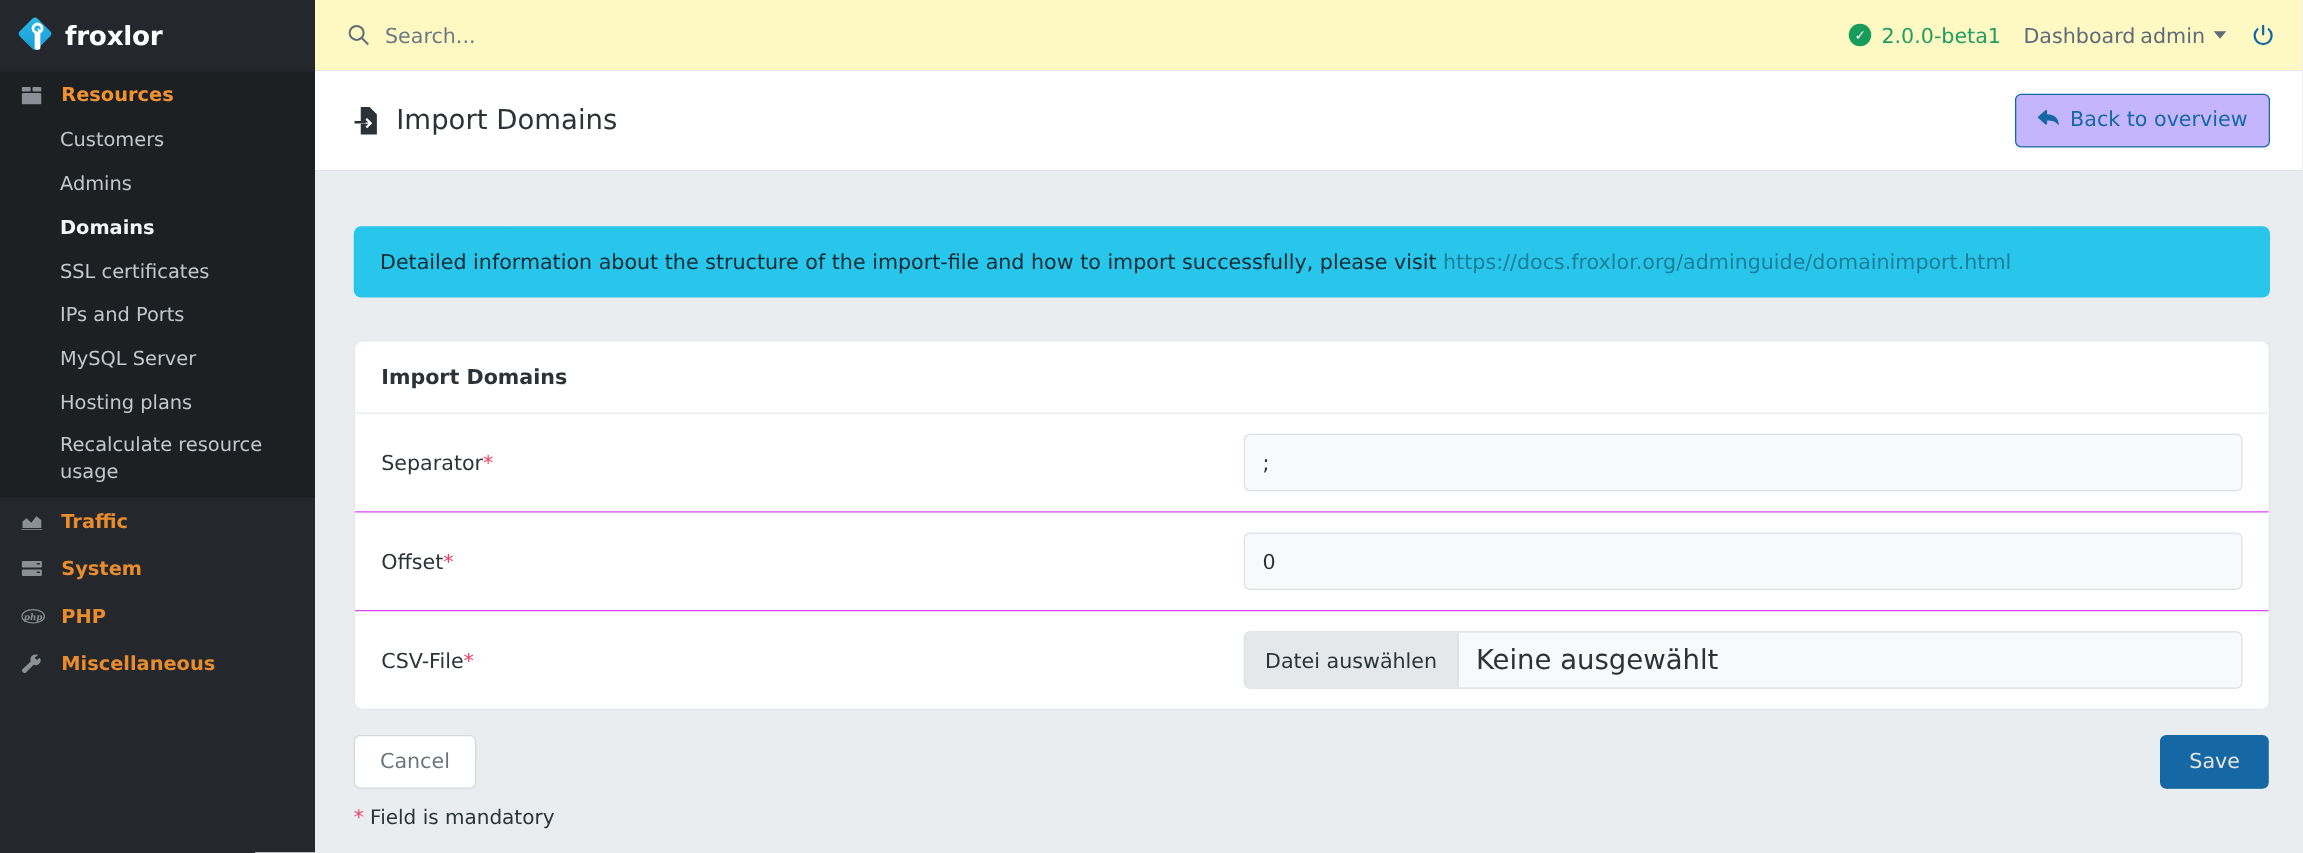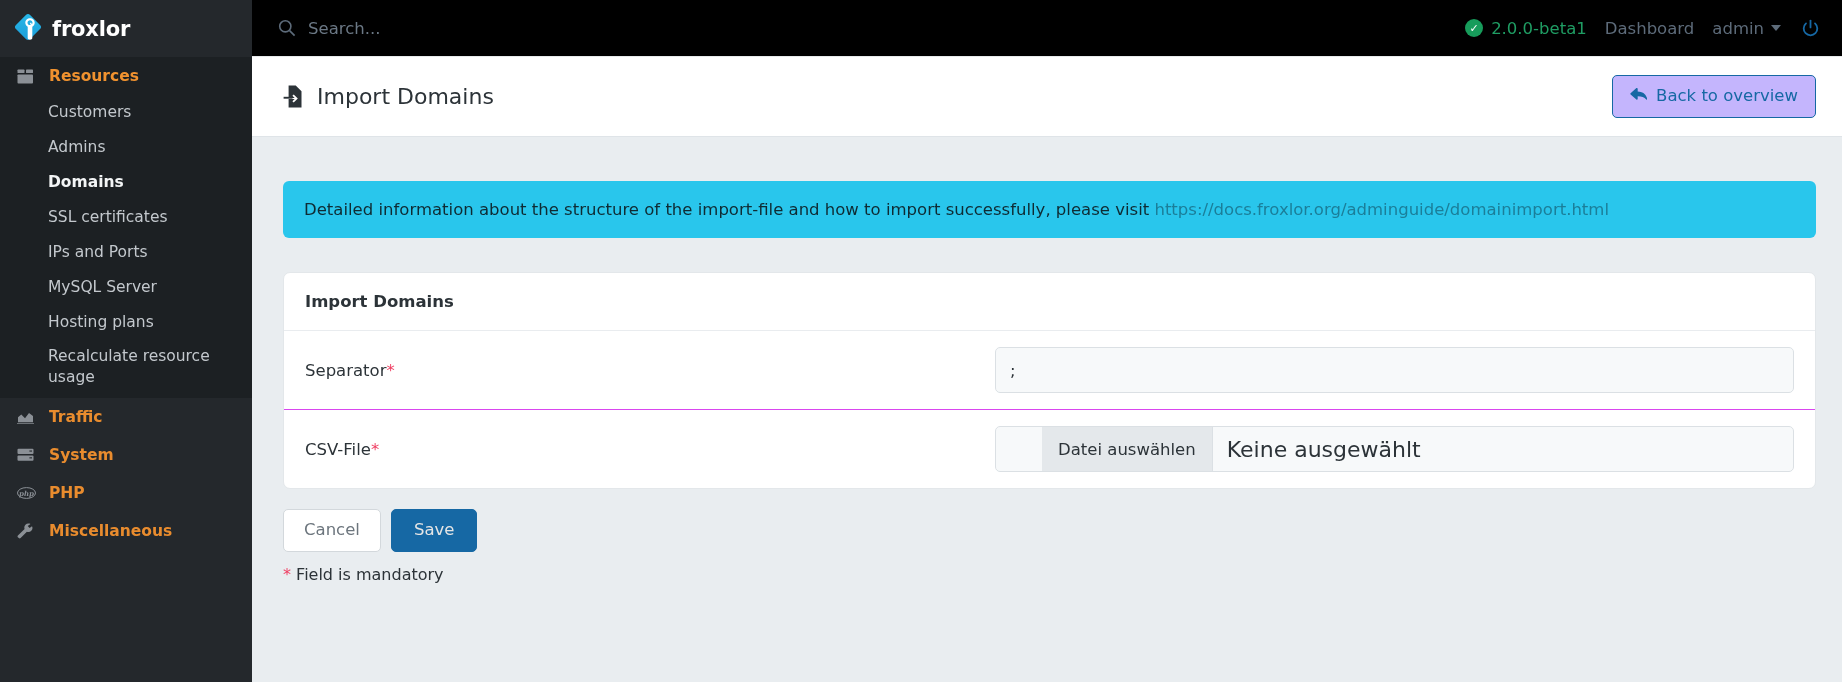--- a/index.html
+++ b/index.html
@@ -91,21 +91,21 @@
     flex: 1 1 auto;
     height: 682px;
     display: flex;
     flex-direction: column;
     background: #e9edf0;
     min-width: 0;
   }
   .topbar {
     height: 57px;
     min-height: 57px;
-    background: #000000;
+    background: #fef9c3;
     display: flex;
     align-items: center;
     padding: 0 22px 0 26px;
     border-bottom: 1px solid #e7eaec;
   }
   .search-wrap { display: flex; align-items: center; flex: 1 1 auto; }
   .search-icon { color: #5d6b7a; margin-right: 12px; display: inline-flex; }
   .search-input {
     border: none;
     outline: none;
@@ -133,21 +133,21 @@
     align-items: center;
     justify-content: center;
     margin-right: 8px;
     font-size: 11px;
     line-height: 1;
   }
   .top-link {
     color: #5d6b7a;
     font-size: 16.5px;
     text-decoration: none;
-    margin-right: 18px;
+    margin-right: 4px;
     cursor: pointer;
   }
   .top-user {
     color: #5d6b7a;
     font-size: 16.5px;
     margin-right: 20px;
     cursor: pointer;
     display: inline-flex;
     align-items: center;
   }
@@ -263,33 +263,32 @@
   .file-btn {
     background: #e4e8eb;
     border: none;
     border-right: 1px solid #dbe0e4;
     font-family: inherit;
     font-size: 16.5px;
     color: #2c3338;
     padding: 0 16px;
     cursor: pointer;
     white-space: nowrap;
-    margin-left: 46px;
   }
   .file-text {
     display: flex;
     align-items: center;
     padding: 0 14px;
     font-size: 22px;
     color: #2c3338;
   }
 
   .form-actions {
     display: flex;
-    justify-content: flex-start;
+    justify-content: space-between;
     gap: 10px;
     padding: 20px 1px 0 0;
   }
   .btn-cancel {
     background: #ffffff;
     border: 1px solid #d3d8dc;
     color: #6c757d;
     padding: 12px 20px;
   }
   .btn-save {
@@ -457,20 +456,26 @@
       <div class="card">
         <div class="card-header">Import Domains</div>
 
         <div class="form-row">
           <div class="form-label">
             <span>Separator</span><span class="req">*</span>
           </div>
           <input class="form-control" type="text" value=";" style="">
         </div>
 
+        <div class="form-row">
+          <div class="form-label">
+            <span>Offset</span><span class="req">*</span>
+          </div>
+          <input class="form-control" type="text" value="0" style="">
+        </div>
 
         <div class="form-row">
           <div class="form-label">
             <span>CSV-File</span><span class="req">*</span>
           </div>
           <div class="file-control">
             <button class="file-btn">Datei auswählen</button>
             <span class="file-text">Keine ausgewählt</span>
           </div>
         </div>

